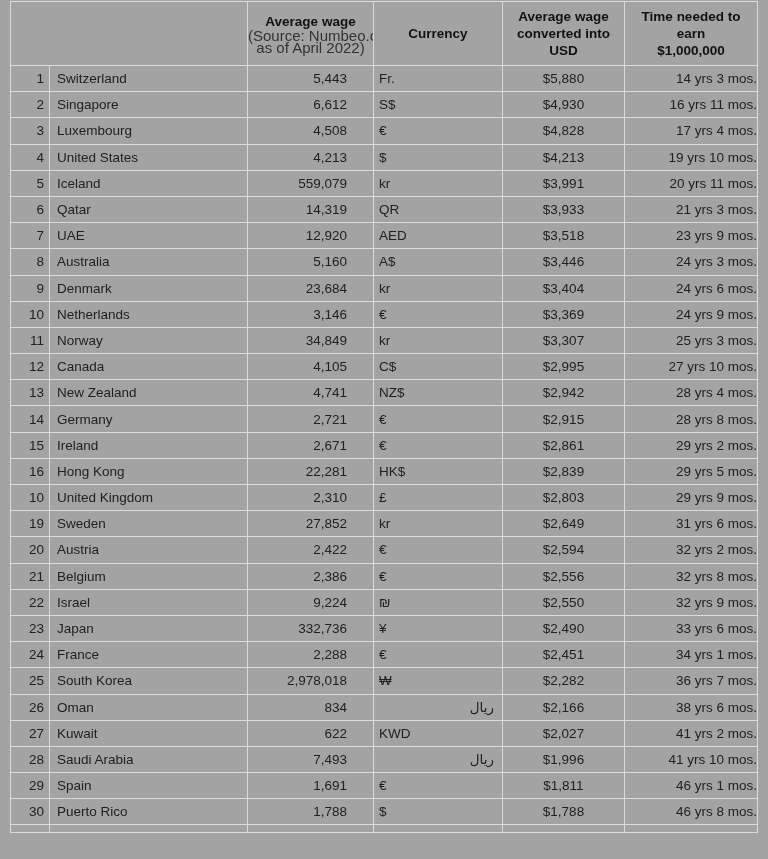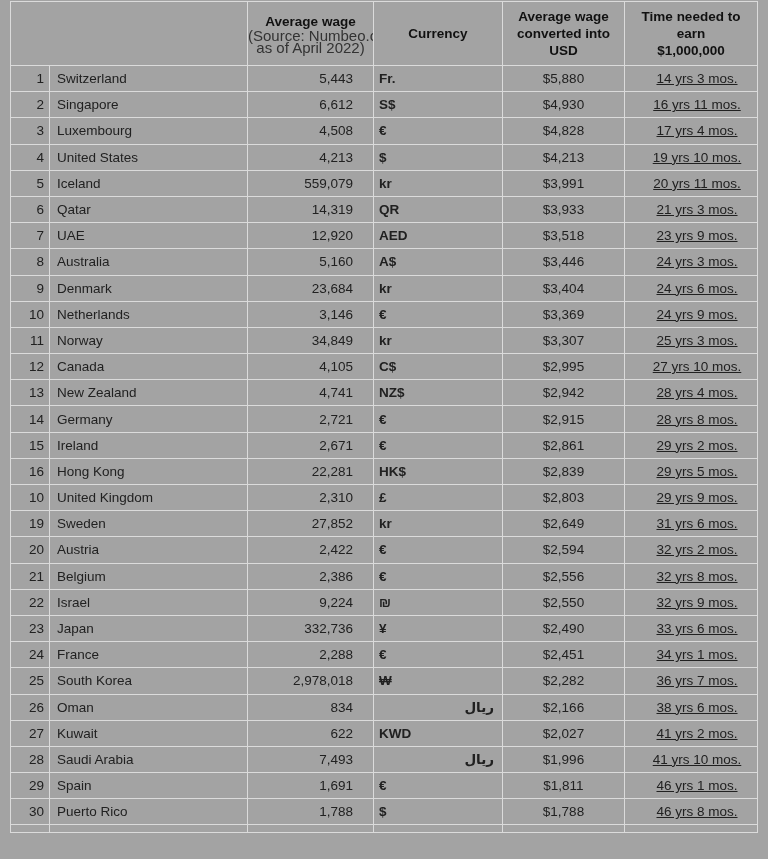--- a/index.html
+++ b/index.html
@@ -53,25 +53,25 @@
     color: #333333;
   }
   .wage-table tbody tr { height: 26.2px; }
   .wage-table tbody td {
     font-size: 13.5px;
     vertical-align: middle;
     color: #212121;
   }
   .wage-table td.rank     { text-align: right;  padding-right: 5px; }
   .wage-table td.country  { text-align: left;   padding-left: 7px; }
-  .wage-table td.wage     { text-align: right;  padding-right: 20px; }
-  .wage-table td.currency { text-align: left;   padding-left: 5px; font-weight: bold; }
+  .wage-table td.wage     { text-align: right;  padding-right: 26px; }
+  .wage-table td.currency { text-align: left;   padding-left: 5px; }
   .wage-table td.currency.rtl { text-align: right; padding-right: 8px; direction: rtl; }
   .wage-table td.usd      { text-align: center; }
-  .wage-table td.time     { text-align: center;   padding-left: 12px; text-decoration: underline; }
+  .wage-table td.time     { text-align: right;   padding-left: 12px; }
   .wage-table tr.partial-row { height: 8px; }
 </style>
 </head>
 <body>
 
 <div class="screen">
   <table class="wage-table">
     <colgroup>
       <col class="c-rank">
         <col class="c-country">

